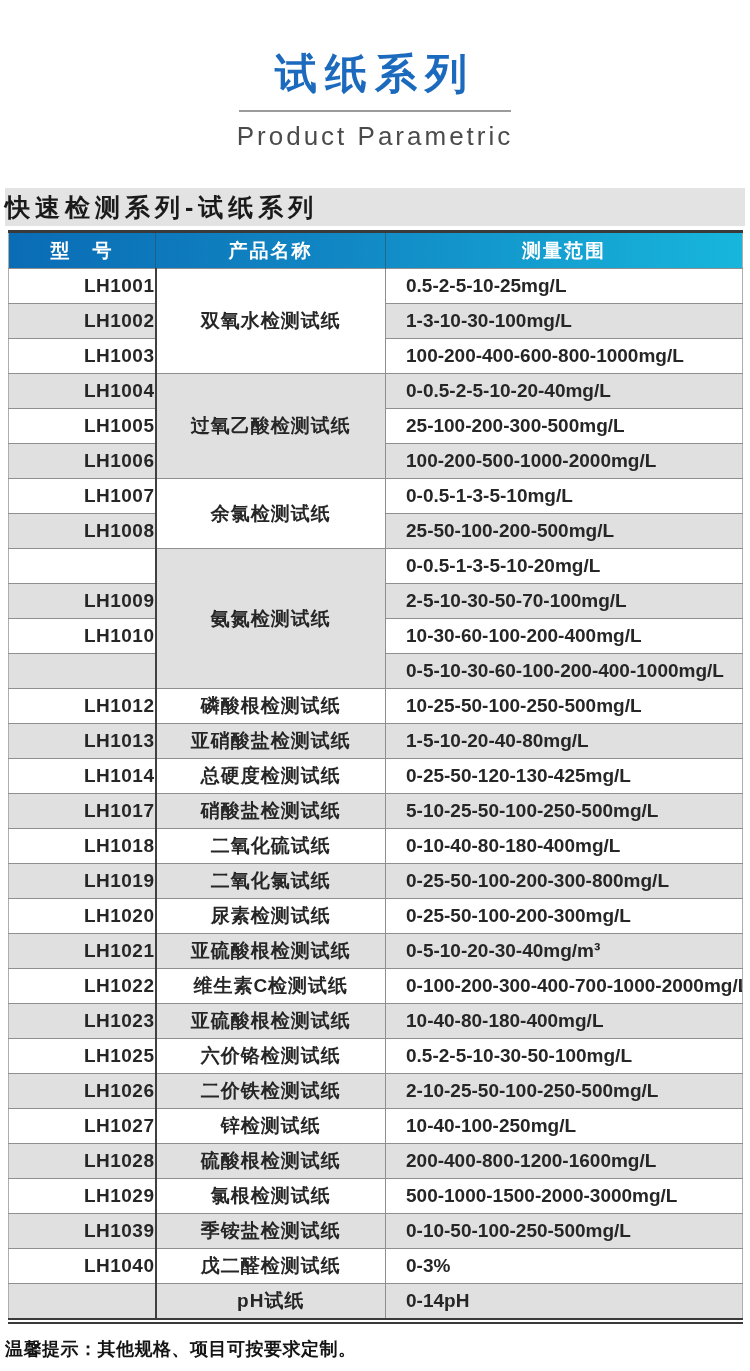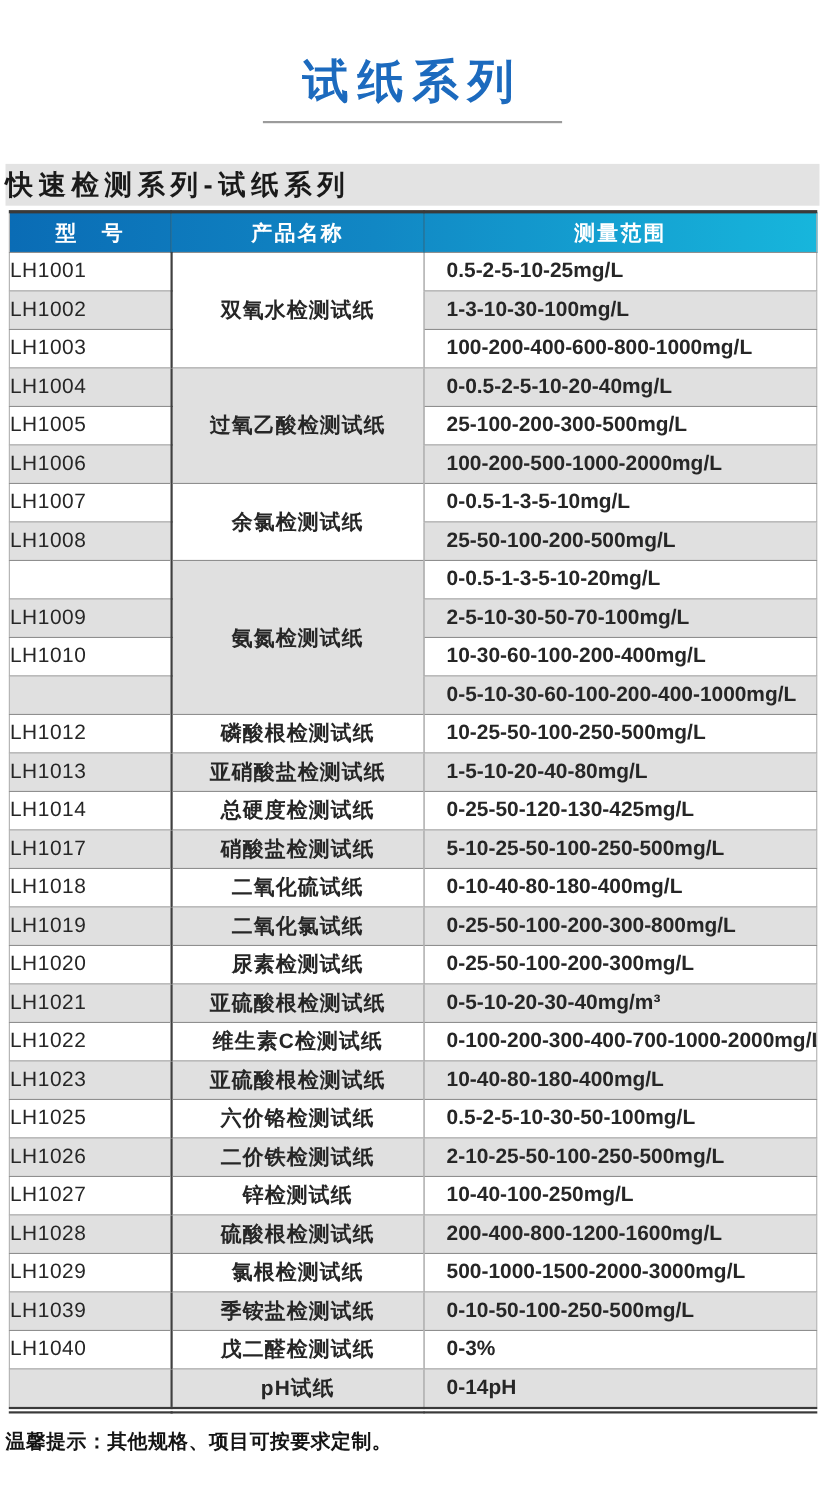--- a/index.html
+++ b/index.html
@@ -48,21 +48,21 @@
     border-left:1px solid rgba(60,60,60,0.45);
     font-family:Liberation Mono, monospace;
   }
   th:first-child{border-left:none;}
   td{
     height:34px;padding:0;
     border-top:1px solid #8f8f8f;
     font-size:19px;color:#262626;
     overflow:hidden;white-space:nowrap;
   }
-  .cell-model{text-align:left;font-weight:normal;letter-spacing:0.5px;}
+  .cell-model{text-align:right;font-weight:bold;letter-spacing:0.5px;}
   .cell-name{
     text-align:center;font-weight:600;letter-spacing:1px;
     border-left:2px solid #404040;
   }
   .cell-range{
     text-align:left;padding-left:20px;font-weight:600;
     border-left:1px solid #8f8f8f;
   }
   tr.row-white td{background:#ffffff;}
   tr.row-gray td{background:#e0e0e0;}
@@ -75,20 +75,21 @@
   }
 </style>
 </head>
 <body>
 
 <div class="page">
 
   <div class="hero">
     <div class="page-title">试纸系列</div>
     <div class="title-underline"></div>
+    <div class="page-subtitle">Product Parametric</div>
   </div>
 
   <div class="section-bar">快速检测系列-试纸系列</div>
 
   <table class="spec">
     <colgroup>
       <col style="width:147px">
       <col style="width:230px">
       <col style="width:357px">
     </colgroup>

